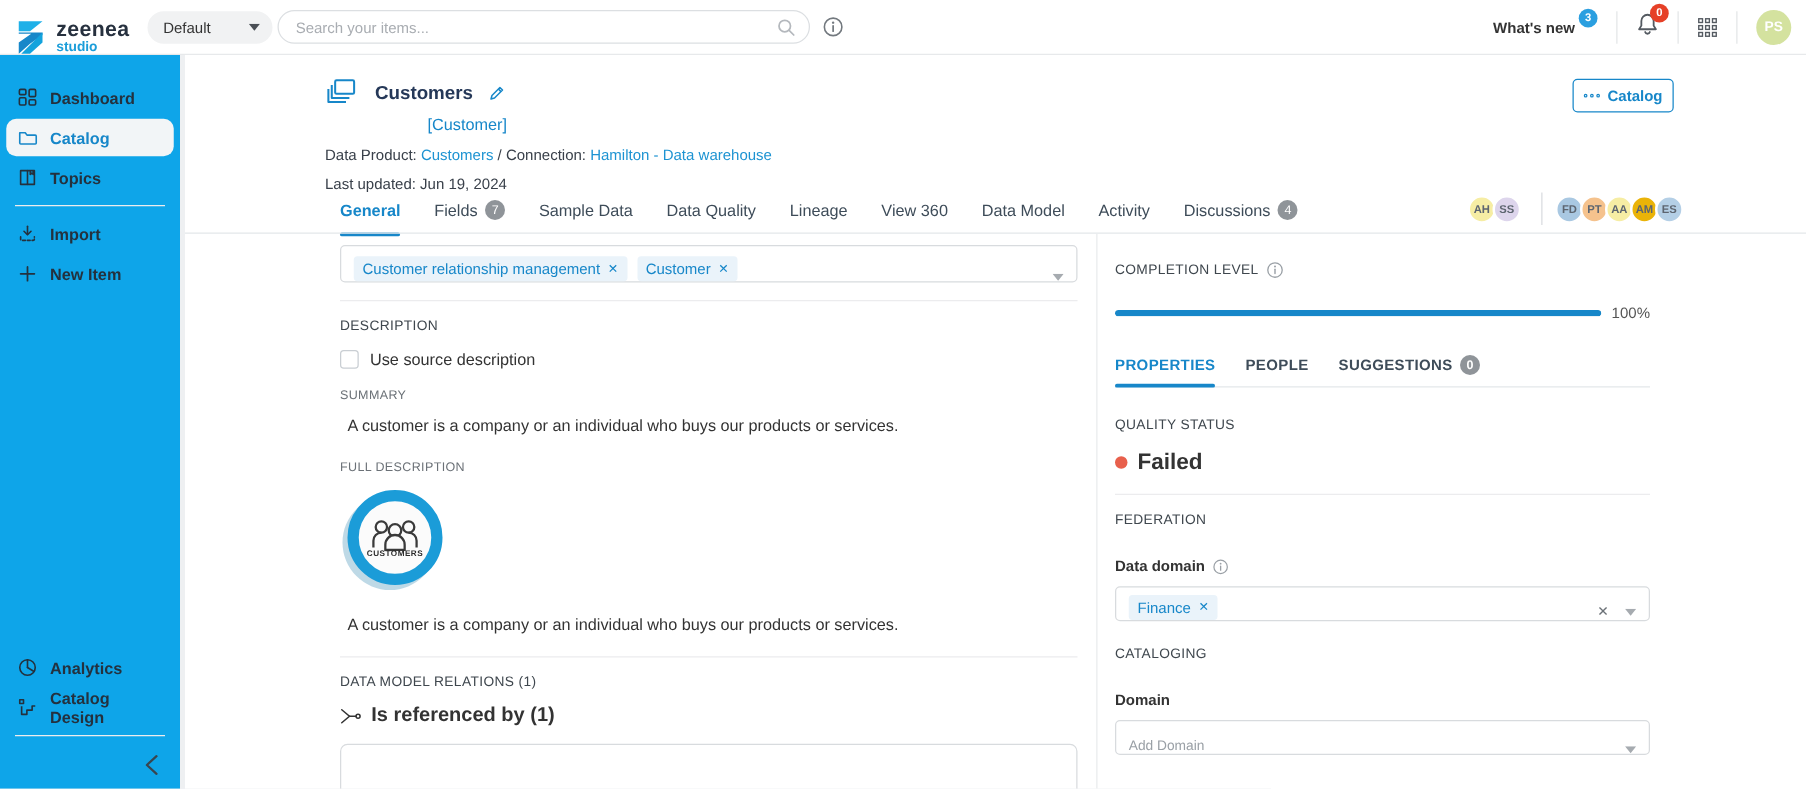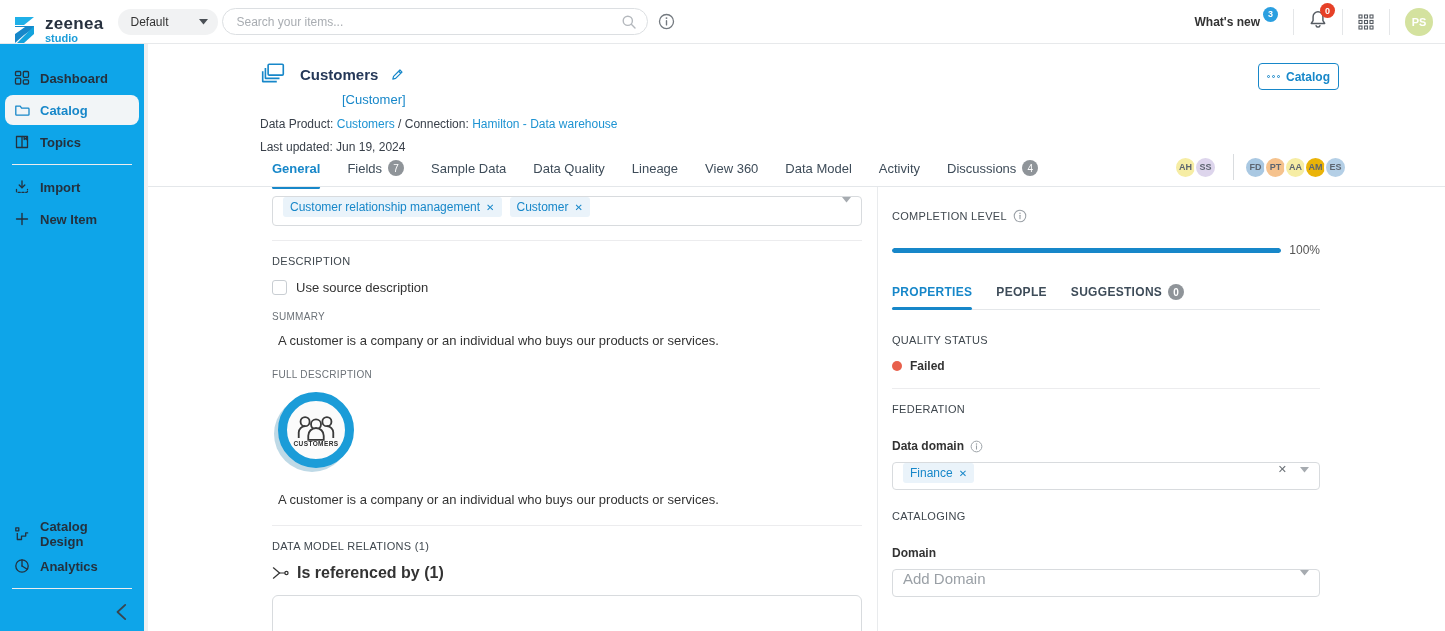--- a/index.html
+++ b/index.html
@@ -62,21 +62,21 @@
   .tab-badge { width:16px; height:16px; border-radius:50%; background:#8f9499; color:#fff; font-size:10px; display:flex; align-items:center; justify-content:center; }
 
   
   .avatars { position:absolute; right:98px; top:110px; display:flex; align-items:center; }
   .avatar { width:23px; height:23px; border-radius:50%; border:2px solid #fff; margin-left:-3px; font-size:9px; font-weight:bold; color:#5d6570; display:flex; align-items:center; justify-content:center; cursor:pointer; }
   .av-sep { width:1px; height:26px; background:#d9dcdf; margin:0 13px 0 16px; }
 
   
   .leftcol { position:absolute; left:124px; top:143px; width:590px; }
   .sec-h { font-size:11px; color:#3f474e; letter-spacing:.3px; }
-  .sel { border:1px solid #d8dbde; border-radius:4px; background:#fff; display:flex; align-items:flex-start; padding:0 10px; position:relative; cursor:pointer; }
+  .sel { border:1px solid #d8dbde; border-radius:4px; background:#fff; display:flex; align-items:flex-end; padding:0 10px; position:relative; cursor:pointer; }
   .glossary-sel { height:30px; margin-top:9px; gap:8px; }
   .chip { background:#eaf3fa; border-radius:3px; color:#1787c9; font-size:12px; padding:3px 7px; display:flex; align-items:center; gap:6px; }
   .chip .x { font-size:10px; cursor:pointer; }
   .hdiv { height:1px; background:#ececee; margin:14px 0; }
   .cb-row { display:flex; align-items:center; gap:9px; margin-top:13px; }
   .checkbox { width:15px; height:15px; border:1px solid #c9ced3; border-radius:3px; background:#fff; cursor:pointer; }
   .cb-label { font-size:13px; color:#333; }
   .sub-h { font-size:10px; color:#6b7177; letter-spacing:.3px; margin-top:16px; }
   .body-text { font-size:13px; color:#333; margin:11px 0 0 6px; }
   .cust-badge { width:76px; height:76px; border-radius:50%; border:9px solid #1b9cd8; background:#fbfbfb; margin:12px 0 0 6px; display:flex; flex-direction:column; align-items:center; justify-content:center; box-shadow:-4px 4px 0 rgba(21,118,166,.28); }
@@ -88,27 +88,27 @@
   .rightcol { position:absolute; left:744px; top:143px; width:428px; }
   .comp-row { display:flex; align-items:center; gap:6px; margin-top:22px; }
   .progress-row { display:flex; align-items:center; gap:8px; margin-top:20px; }
   .progress { width:404px; height:5px; border-radius:3px; background:#e8eaec; overflow:hidden; }
   .progress > div { height:100%; background:#1787c9; border-radius:3px; }
   .pct { font-size:12px; color:#555; }
   .ptabs { display:flex; gap:24px; margin-top:27px; border-bottom:1px solid #e4e7ea; padding-bottom:9px; position:relative; }
   .ptab { font-size:12px; font-weight:bold; color:#3e4c59; letter-spacing:.3px; display:flex; align-items:center; gap:6px; cursor:pointer; position:relative; }
   .ptab.active { color:#1787c9; }
   .ptab.active::after { content:""; position:absolute; left:0; right:0; bottom:-10px; height:3px; border-radius:2px; background:#1787c9; } .gap20 { margin-top:20px; } .gap24 { margin-top:24px; }
-  .status-row { display:flex; align-items:center; gap:8px; margin-top:13px; font-size:12px; font-weight:bold; color:#333; }
+  .status-row { display:flex; align-items:center; gap:8px; margin-top:13px; font-size:18px; font-weight:bold; color:#333; }
   .dot-red { width:10px; height:10px; border-radius:50%; }
   .fld-label { font-size:12px; font-weight:bold; color:#333; display:flex; align-items:center; gap:6px; }
   .sel-right { margin-left:auto; display:flex; align-items:center; gap:13px; }
   .clear-x { font-size:11px; color:#6b7177; cursor:pointer; }
   .field-sel { height:28px; margin-top:9px; }
-  .placeholder { font-size:15px; color:#9aa0a6; }
+  .placeholder { font-size:11px; color:#9aa0a6; }
 </style>
 </head>
 <body>
 
 <div class="stage">
 
   <div class="topbar">
     <div class="logo">
       <svg width="26" height="28" viewBox="0 0 26 28">
         <polygon points="3,1 22,1 12,9 3,9" fill="#1fb0e8"></polygon>
@@ -218,36 +218,36 @@
         <g stroke="#24313e" stroke-width="1.4" stroke-linecap="round">
             <line x1="8" y1="2.5" x2="8" y2="13.5"></line>
             <line x1="2.5" y1="8" x2="13.5" y2="8"></line>
           </g>
       </svg>
       <span>New Item</span>
     </div>
     <div class="side-spacer"></div>
     <div class="side-item">
       <svg width="16" height="16" viewBox="0 0 16 16">
-        <g fill="none" stroke="#24313e" stroke-width="1.3" stroke-linejoin="round">
-          <rect x="1.8" y="1.8" width="3" height="3"></rect>
-          <path d="M3.3 7 v6.5 h4.2 v-3.4 h4.2 V6.8 h2.5"></path>
-        </g>
-      </svg>
-      <span>Catalog Design</span>
-    </div>
-    <div class="side-item">
-      <svg width="16" height="16" viewBox="0 0 16 16">
         <g fill="none" stroke="#24313e" stroke-width="1.3" stroke-linecap="round">
           <circle cx="8" cy="8" r="6.2"></circle>
             <line x1="8" y1="8" x2="8" y2="1.8"></line>
             <line x1="8" y1="8" x2="13.2" y2="11.2"></line>
         </g>
       </svg>
       <span>Analytics</span>
+    </div>
+    <div class="side-item">
+      <svg width="16" height="16" viewBox="0 0 16 16">
+        <g fill="none" stroke="#24313e" stroke-width="1.3" stroke-linejoin="round">
+          <rect x="1.8" y="1.8" width="3" height="3"></rect>
+          <path d="M3.3 7 v6.5 h4.2 v-3.4 h4.2 V6.8 h2.5"></path>
+        </g>
+      </svg>
+      <span>Catalog Design</span>
     </div>
     <div class="side-div"></div>
     <div class="collapse-row">
       <span class="collapse-btn">
         <svg width="16" height="18" viewBox="0 0 12 14">
           <polyline points="8.5,1.5 2.5,7 8.5,12.5" fill="none" stroke="#39454f" stroke-width="1.4" stroke-linecap="round" stroke-linejoin="round"></polyline>
         </svg>
       </span>
     </div>
   </div>

